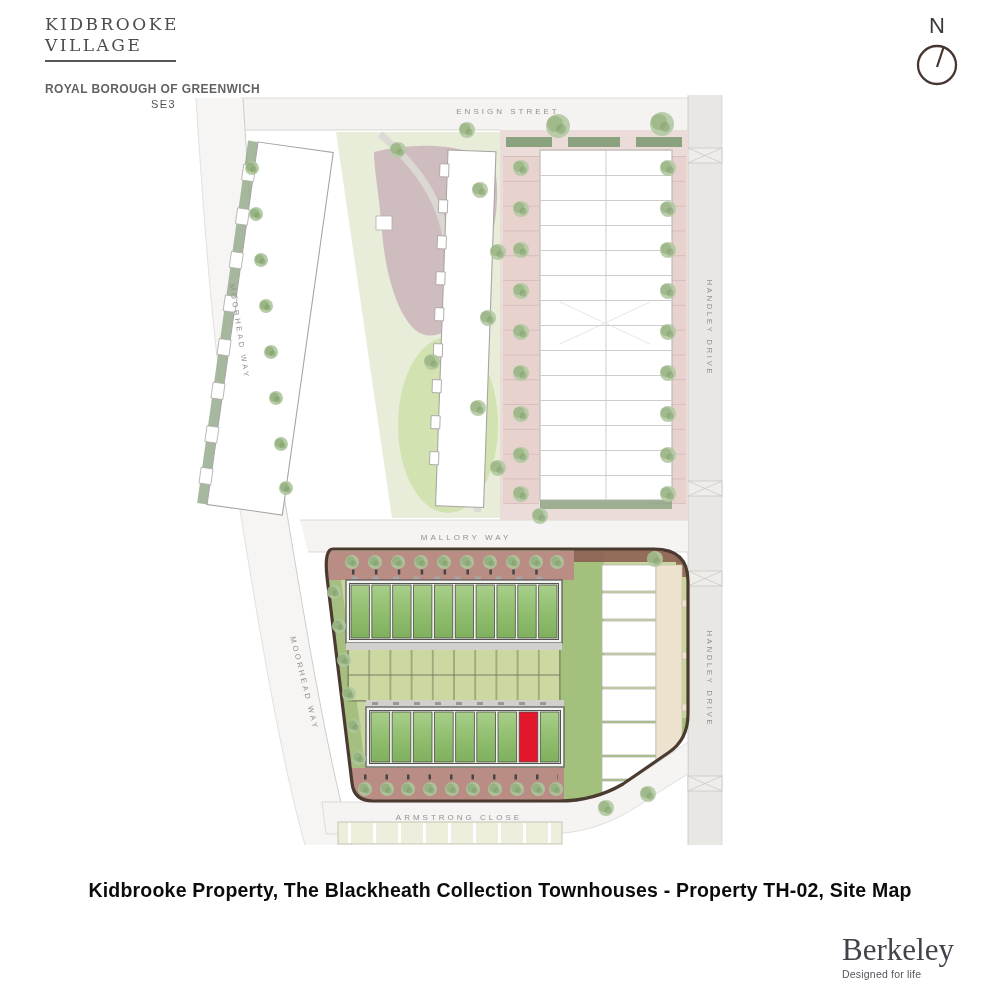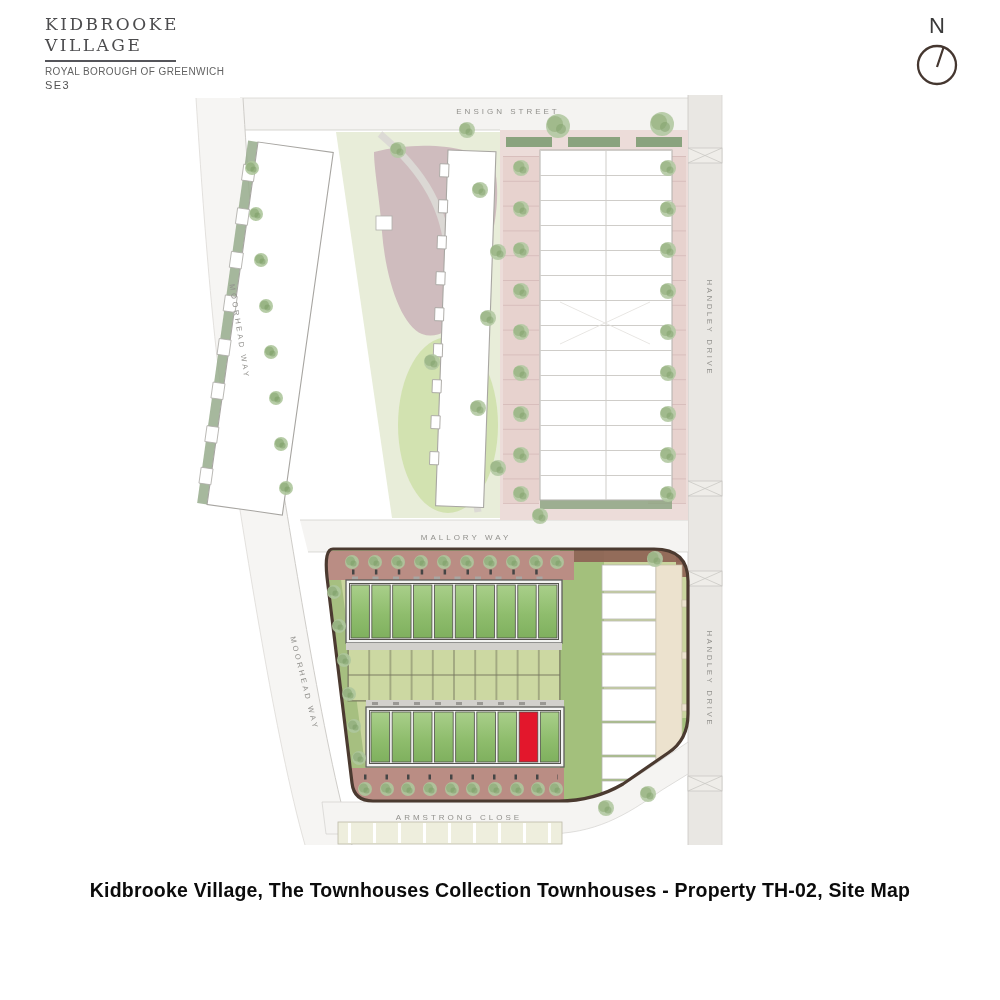--- a/index.html
+++ b/index.html
@@ -3,22 +3,22 @@
 <meta charset="utf-8">
 <style>
   html,body{margin:0;padding:0;background:#fff;}
   .page{position:relative;width:1000px;height:1000px;background:#fff;overflow:hidden;
         font-family:"Liberation Sans",sans-serif;}
   
   .brand{position:absolute;left:45px;top:14px;width:131px;color:#4d4d4d;}
   .brand .l1,.brand .l2{font-family:"DejaVu Serif",serif;font-size:17px;letter-spacing:2.5px;color:#4c4c4e;text-align:center;}
   .brand .l2{text-align:left;margin-top:1px;}
   .brand .rule{border-top:2px solid #55555a;margin-top:5px;}
-  .brand .sub{font-size:10px;letter-spacing:.4px;color:#626262;margin-top:4px;white-space:nowrap;}
-  .brand .pc{font-size:11px;letter-spacing:1.4px;color:#525252;margin-top:2px;}
+  .brand .sub{font-size:12px;letter-spacing:.4px;color:#626262;margin-top:20px;white-space:nowrap;font-weight:bold;}
+  .brand .pc{font-size:11px;letter-spacing:1.4px;text-align:right;color:#525252;margin-top:2px;}
   
   .compass{position:absolute;left:910px;top:14px;width:54px;text-align:center;color:#333;}
   .compass .n{font-size:22px;line-height:1.1;color:#3a3a3a;}
   
   .caption{position:absolute;left:0;top:879px;width:1000px;text-align:center;
            font-size:19.5px;font-weight:bold;color:#0b0b0b;letter-spacing:.2px;}
   .berkeley{position:absolute;left:842px;top:934px;color:#42424c;}
   .berkeley .word{font-family:"Liberation Serif",serif;font-size:31px;line-height:1.05;}
   .berkeley .tag{font-size:10.5px;color:#55555e;letter-spacing:.2px;margin-top:1px;}
   svg.map{position:absolute;left:0;top:0;}
@@ -329,16 +329,20 @@
   </div>
 
   <div class="compass">
     <div class="n">N</div>
     <svg width="48" height="50" viewBox="0 0 48 50">
       <circle cx="24" cy="27" r="19" fill="none" stroke="#453730" stroke-width="2.3"></circle>
       <line x1="24" y1="29" x2="30.5" y2="9.5" stroke="#453730" stroke-width="2.2"></line>
     </svg>
   </div>
 
-  <div class="caption">Kidbrooke Village, The Townhouses Collection Townhouses - Property TH-02, Site Map</div>
-
+  <div class="caption">Kidbrooke Property, The Blackheath Collection Townhouses - Property TH-02, Site Map</div>
+
+  <div class="berkeley">
+    <div class="word">Berkeley</div>
+    <div class="tag">Designed for life</div>
+  </div>
 
 </div>
 
 </body></html>

